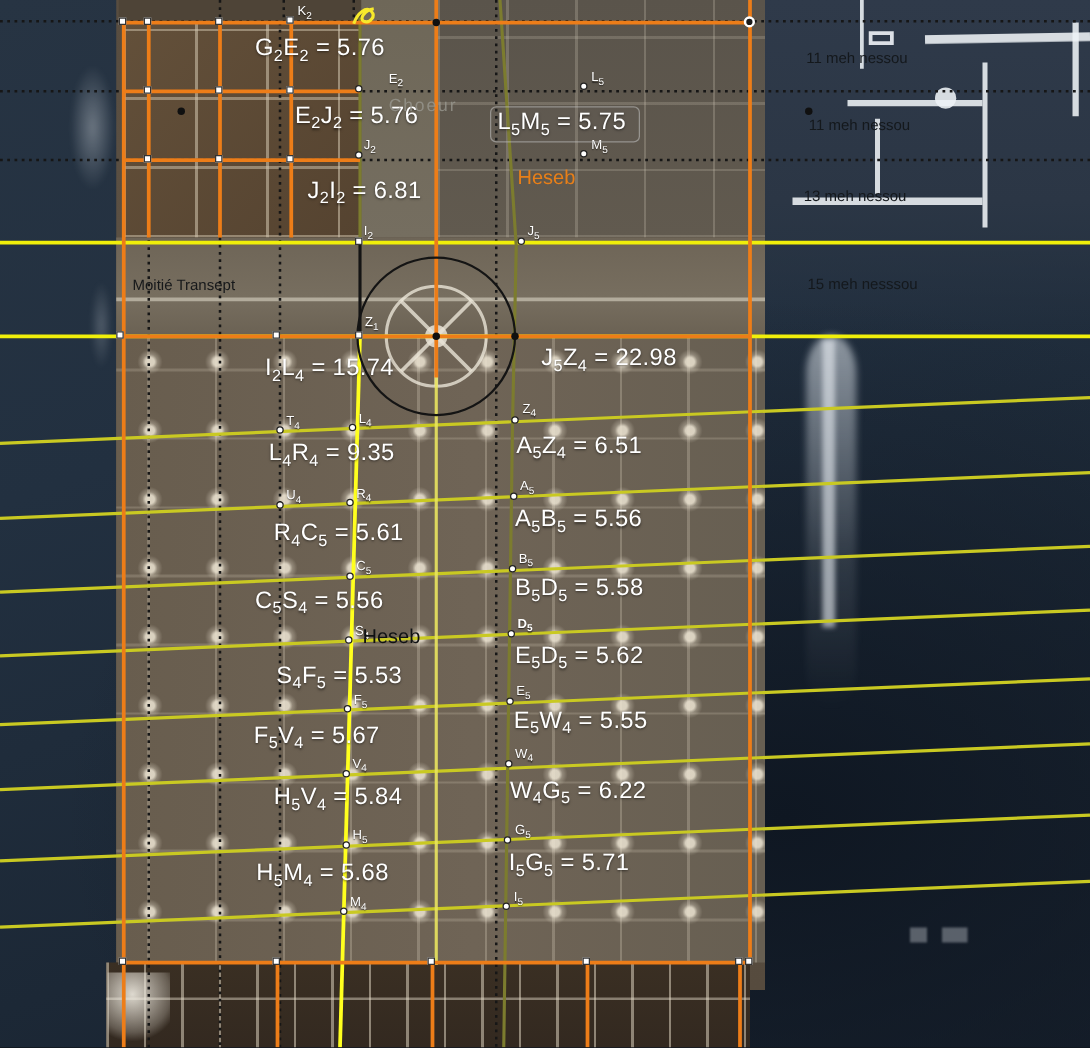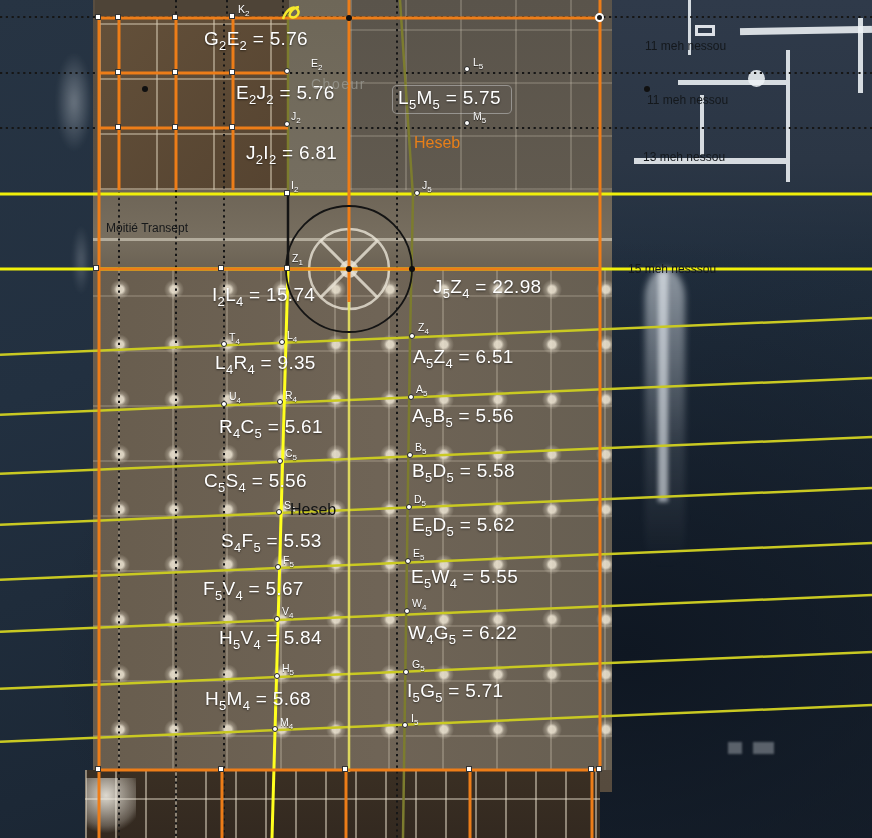--- a/index.html
+++ b/index.html
@@ -221,21 +221,21 @@
       <div class="pt-label" style="left: 292px; top: 252px;"><span>Z</span><sub>1</sub></div>
       <div class="pt-label" style="left: 229px; top: 331px;"><span>T</span><sub>4</sub></div>
       <div class="pt-label" style="left: 287px; top: 329px;"><span>L</span><sub>4</sub></div>
       <div class="pt-label" style="left: 418px; top: 321px;"><span>Z</span><sub>4</sub></div>
       <div class="pt-label" style="left: 229px; top: 390px;"><span>U</span><sub>4</sub></div>
       <div class="pt-label" style="left: 285px; top: 389px;"><span>R</span><sub>4</sub></div>
       <div class="pt-label" style="left: 416px; top: 383px;"><span>A</span><sub>5</sub></div>
       <div class="pt-label" style="left: 285px; top: 447px;"><span>C</span><sub>5</sub></div>
       <div class="pt-label" style="left: 415px; top: 441px;"><span>B</span><sub>5</sub></div>
       <div class="pt-label" style="left: 284px; top: 499px;"><span>S</span><sub>4</sub></div>
-      <div class="pt-label" style="left: 414px; top: 493px;"><span>D</span><sub>5</sub></div>
+      <div class="pt-label" style="left: 414px; top: 493px; font-weight: bold;"><span>D</span><sub>5</sub></div>
       <div class="pt-label" style="left: 283px; top: 554px;"><span>F</span><sub>5</sub></div>
       <div class="pt-label" style="left: 413px; top: 547px;"><span>E</span><sub>5</sub></div>
       <div class="pt-label" style="left: 282px; top: 605px;"><span>V</span><sub>4</sub></div>
       <div class="pt-label" style="left: 412px; top: 597px;"><span>W</span><sub>4</sub></div>
       <div class="pt-label" style="left: 282px; top: 662px;"><span>H</span><sub>5</sub></div>
       <div class="pt-label" style="left: 412px; top: 658px;"><span>G</span><sub>5</sub></div>
       <div class="pt-label" style="left: 280px; top: 716px;"><span>M</span><sub>4</sub></div>
       <div class="pt-label" style="left: 411px; top: 712px;"><span>I</span><sub>5</sub></div>
       <div class="meas" style="left: 204px; top: 28px;"><span>G</span><sub>2</sub><span>E</span><sub>2</sub><span> = 5.76</span></div>
       <div class="meas" style="left: 236px; top: 82px;"><span>E</span><sub>2</sub><span>J</span><sub>2</sub><span> = 5.76</span></div>
@@ -257,15 +257,15 @@
       <div class="meas" style="left: 408px; top: 622px;"><span>W</span><sub>4</sub><span>G</span><sub>5</sub><span> = 6.22</span></div>
       <div class="meas" style="left: 205px; top: 688px;"><span>H</span><sub>5</sub><span>M</span><sub>4</sub><span> = 5.68</span></div>
       <div class="meas" style="left: 407px; top: 680px; text-align: center;"><span>I</span><sub>5</sub><span>G</span><sub>5</sub><span> = 5.71</span></div>
       <div class="txt choeur" style="left: 311px; top: 76px;">Choeur</div>
       <div class="txt heseb" style="left: 414px; top: 134px;">Heseb</div>
       <div class="txt annot-black" style="left: 106px; top: 221px;">Moitié Transept</div>
       <div class="txt setjat" style="left: 290px; top: 501px;">Heseb</div>
       <div class="txt meh" style="left: 645px; top: 39px;">11 meh nessou</div>
       <div class="txt meh" style="left: 647px; top: 93px;">11 meh nessou</div>
       <div class="txt meh" style="left: 643px; top: 150px;">13 meh nessou</div>
-      <div class="txt meh" style="left: 628px; top: 220px; margin-top: 42px;">15 meh nesssou</div>
+      <div class="txt meh" style="left: 646px; top: 220px;">15 meh nesssou</div>
     </div>
 </div>
 
 </body></html>

